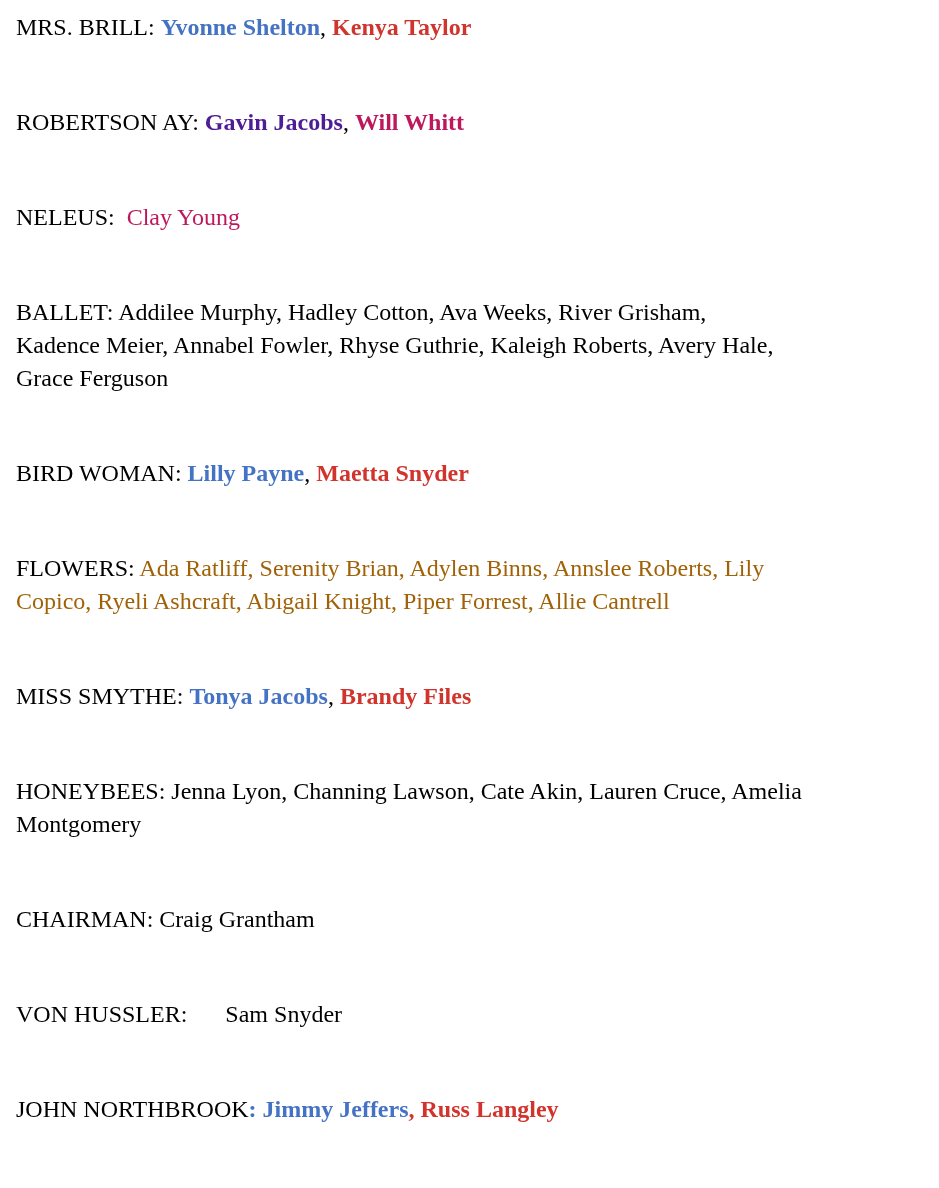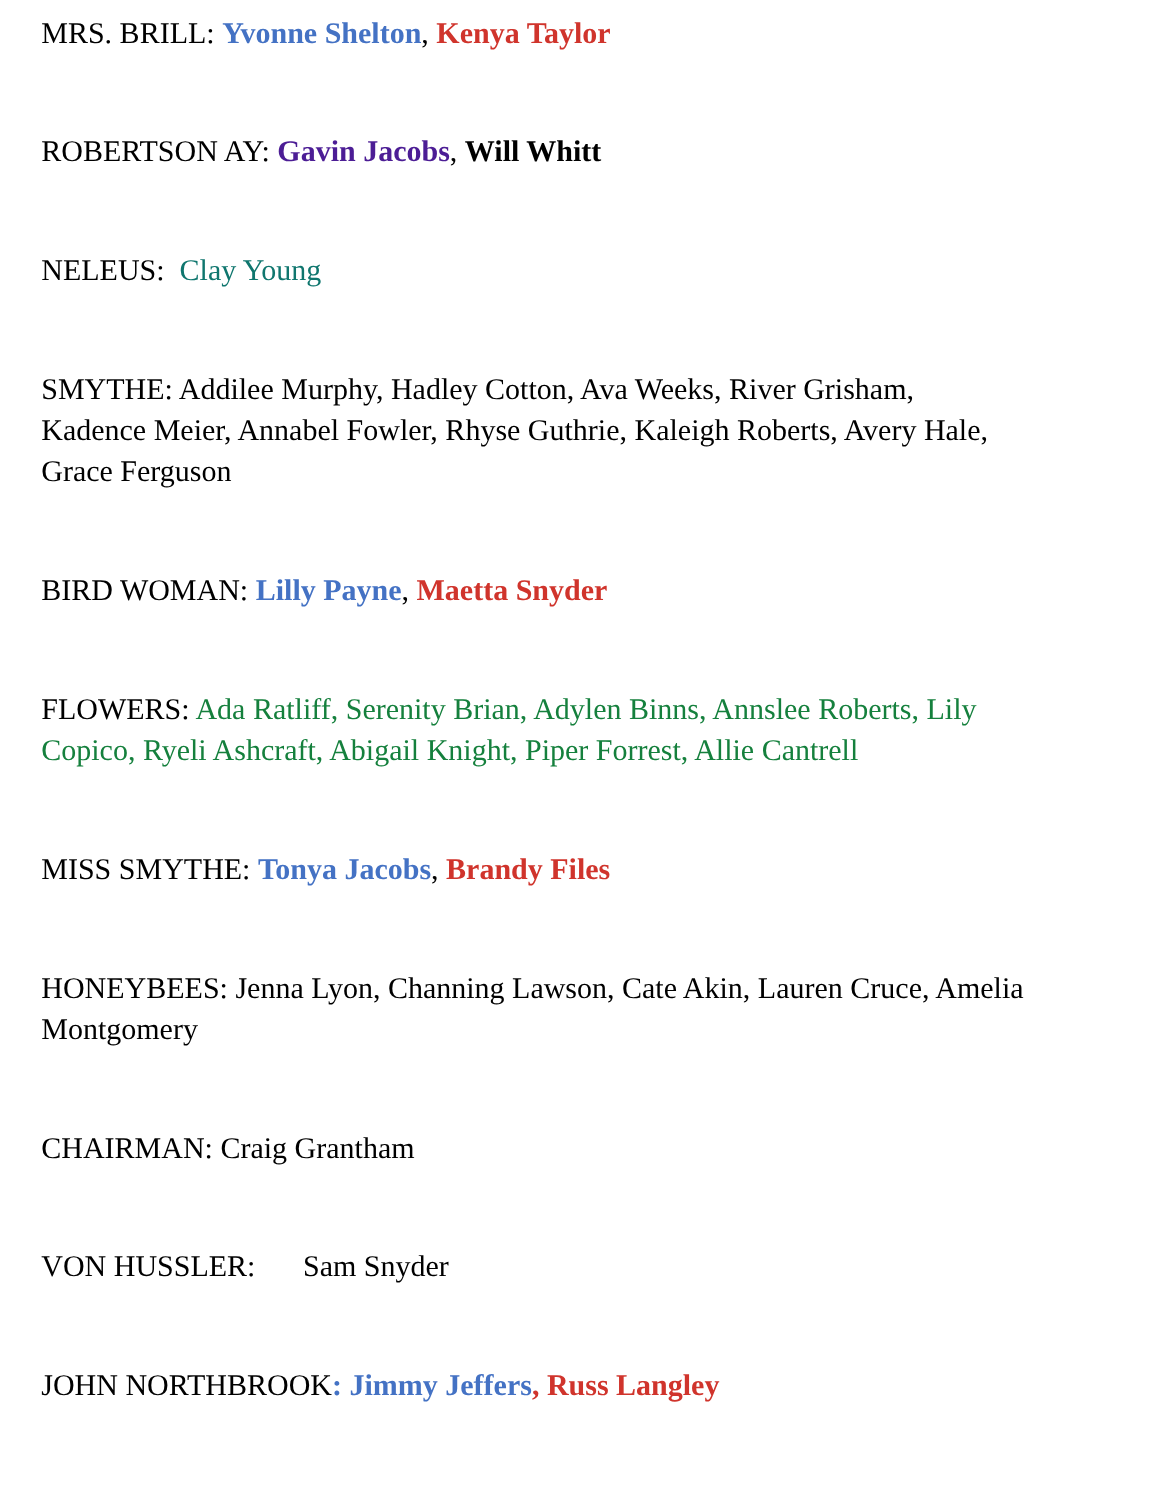--- a/index.html
+++ b/index.html
@@ -10,21 +10,21 @@
   body {
     width: 939px;
     height: 1188px;
     overflow: hidden;
     font-family: "Liberation Serif", "DejaVu Serif", serif;
   }
   .page {
     box-sizing: border-box;
     width: 939px;
     height: 1188px;
-    padding: 11px 30px 0 33px;
+    padding: 11px 30px 0 16px;
     background: #ffffff;
   }
   .cast-list {
     width: 876px;
   }
   .entry {
     font-size: 24px;
     line-height: 33px;
     color: #000000;
     white-space: pre-wrap;
@@ -34,27 +34,27 @@
   .gap-large { margin-top: 62px; }
   .gap-small { margin-top: 14px; }
   .bold { font-weight: bold; }
 </style>
 </head>
 <body>
 
 <div class="page">
   <div class="cast-list">
       <p class="entry gap-first"><span style="color: rgb(0, 0, 0);">MRS. BRILL:</span><span style="color: rgb(0, 0, 0);"> </span><span class="bold" style="color: rgb(68, 114, 196);">Yvonne Shelton</span><span style="color: rgb(0, 0, 0);">, </span><span class="bold" style="color: rgb(208, 52, 44);">Kenya Taylor</span></p>
-      <p class="entry gap-large"><span style="color: rgb(0, 0, 0); text-align: center;">ROBERTSON AY:</span><span style="color: rgb(0, 0, 0);"> </span><span class="bold" style="color: #4c1d95;">Gavin Jacobs</span><span style="color: rgb(0, 0, 0);">, </span><span class="bold" style="color: #000000;">Will Whitt</span></p>
-      <p class="entry gap-large"><span style="color: rgb(0, 0, 0); text-align: center;">NELEUS:</span><span style="color: #0f766e;">  Clay Young</span></p>
-      <p class="entry gap-large"><span style="color: rgb(0, 0, 0);">SMYTHE:</span><span style="color: rgb(0, 0, 0);"> Addilee Murphy, Hadley Cotton, Ava Weeks, River Grisham,
+      <p class="entry gap-large"><span style="color: rgb(0, 0, 0); text-align: center;">ROBERTSON AY:</span><span style="color: rgb(0, 0, 0);"> </span><span class="bold" style="color: #4c1d95;">Gavin Jacobs</span><span style="color: rgb(0, 0, 0);">, </span><span class="bold" style="color: #be185d;">Will Whitt</span></p>
+      <p class="entry gap-large"><span style="color: rgb(0, 0, 0); text-align: center;">NELEUS:</span><span style="color: #be185d;">  Clay Young</span></p>
+      <p class="entry gap-large"><span style="color: rgb(0, 0, 0);">BALLET:</span><span style="color: rgb(0, 0, 0);"> Addilee Murphy, Hadley Cotton, Ava Weeks, River Grisham,
 Kadence Meier, Annabel Fowler, Rhyse Guthrie, Kaleigh Roberts, Avery Hale,
 Grace Ferguson</span></p>
       <p class="entry gap-large"><span style="color: rgb(0, 0, 0);">BIRD WOMAN:</span><span style="color: rgb(0, 0, 0);"> </span><span class="bold" style="color: rgb(68, 114, 196);">Lilly Payne</span><span style="color: rgb(0, 0, 0);">, </span><span class="bold" style="color: rgb(208, 52, 44);">Maetta Snyder</span></p>
-      <p class="entry gap-large"><span style="color: rgb(0, 0, 0);">FLOWERS:</span><span style="color: #15803d;"> Ada Ratliff, Serenity Brian, Adylen Binns, Annslee Roberts, Lily
+      <p class="entry gap-large"><span style="color: rgb(0, 0, 0);">FLOWERS:</span><span style="color: #a16207;"> Ada Ratliff, Serenity Brian, Adylen Binns, Annslee Roberts, Lily
 Copico, Ryeli Ashcraft, Abigail Knight, Piper Forrest, Allie Cantrell</span></p>
       <p class="entry gap-large"><span style="color: rgb(0, 0, 0);">MISS SMYTHE:</span><span style="color: rgb(0, 0, 0);"> </span><span class="bold" style="color: rgb(68, 114, 196);">Tonya Jacobs</span><span style="color: rgb(0, 0, 0);">, </span><span class="bold" style="color: rgb(208, 52, 44);">Brandy Files</span></p>
       <p class="entry gap-large"><span style="color: rgb(0, 0, 0);">HONEYBEES:</span><span style="color: rgb(0, 0, 0);"> Jenna Lyon, Channing Lawson, Cate Akin, Lauren Cruce, Amelia
 Montgomery</span></p>
       <p class="entry gap-large"><span style="color: rgb(0, 0, 0);">CHAIRMAN:</span><span style="color: rgb(0, 0, 0);"> Craig Grantham</span></p>
       <p class="entry gap-large"><span style="color: rgb(0, 0, 0);">VON HUSSLER:</span><span style="color: rgb(0, 0, 0); margin-left: 32px;"> Sam Snyder</span></p>
       <p class="entry gap-large"><span style="color: rgb(0, 0, 0);">JOHN NORTHBROOK</span><span class="bold" style="color: rgb(68, 114, 196);">:</span><span style="color: rgb(0, 0, 0);"> </span><span class="bold" style="color: rgb(68, 114, 196);">Jimmy Jeffers</span><span class="bold" style="color: rgb(208, 52, 44);">,</span><span style="color: rgb(0, 0, 0);"> </span><span class="bold" style="color: rgb(208, 52, 44);">Russ Langley</span></p>
     </div>
 </div>
 

